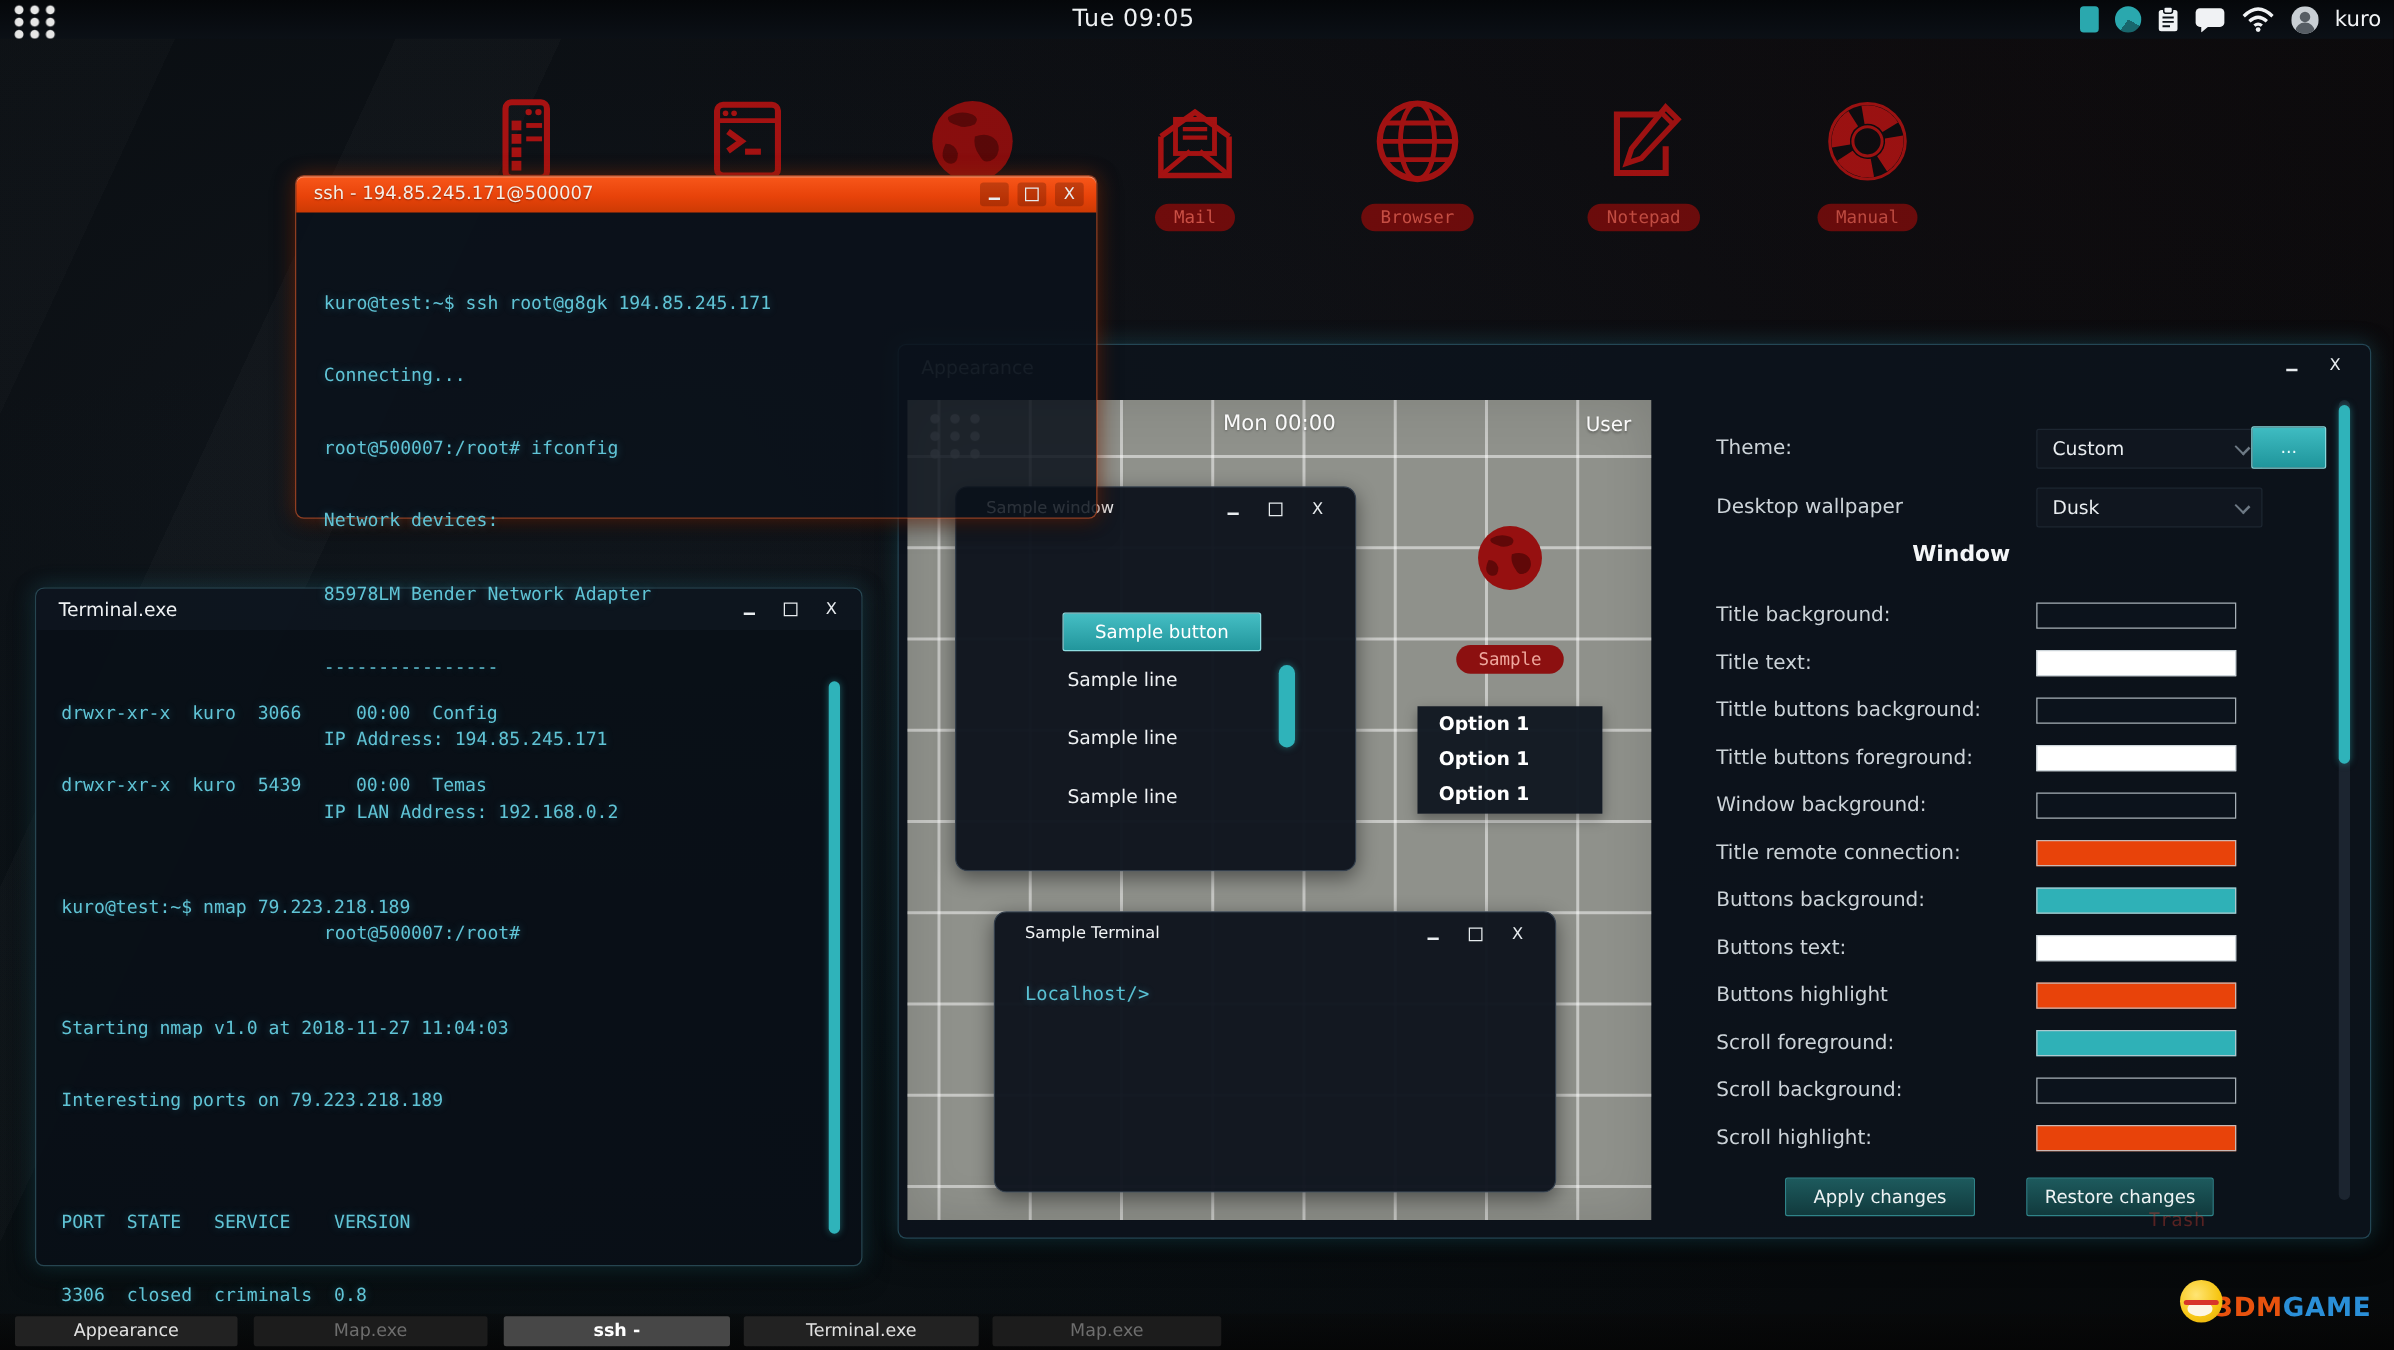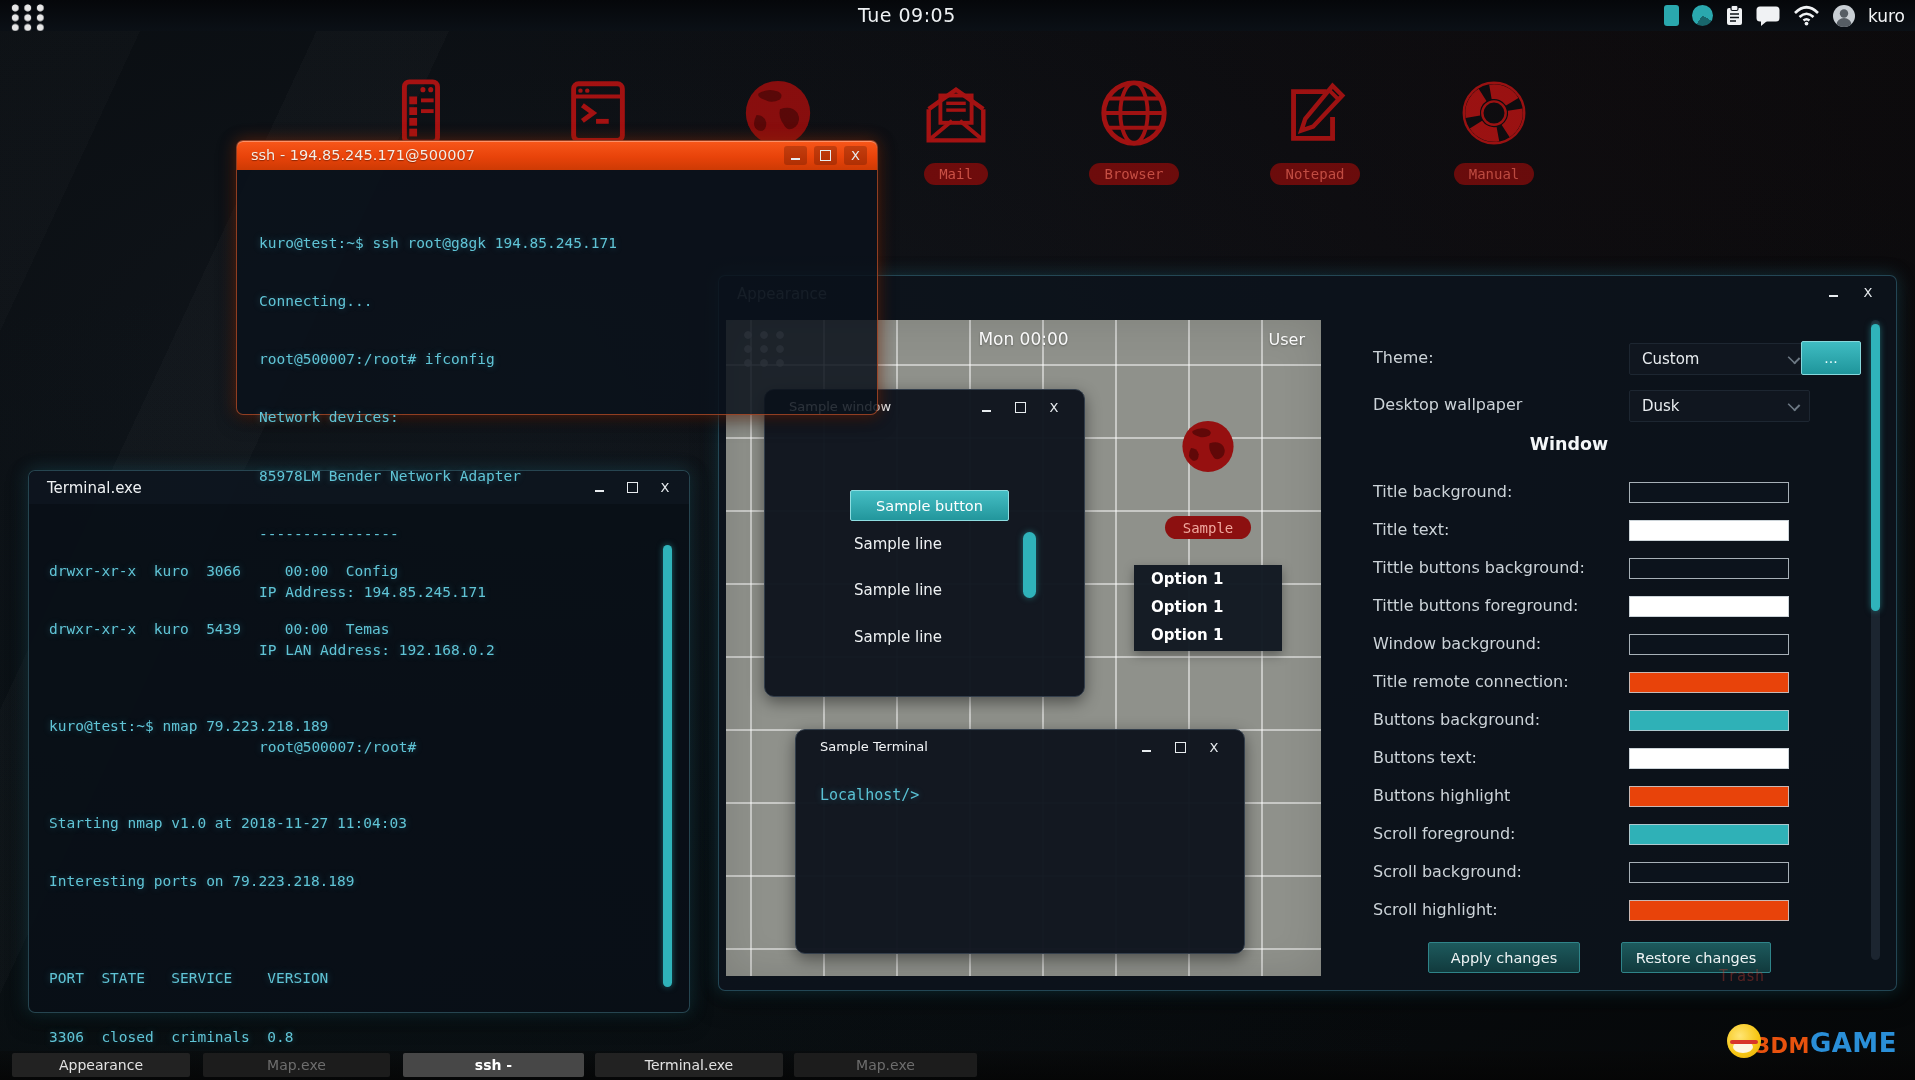--- a/index.html
+++ b/index.html
@@ -143,21 +143,21 @@
   .task-item.active{background:#474747;color:#ffffff;font-weight:bold;}
   
   .watermark{position:absolute;right:18px;bottom:22px;z-index:50;display:flex;align-items:flex-end;}
   .wm-chick{position:relative;width:34px;height:34px;margin-right:-6px;margin-bottom:0px;
      background:radial-gradient(circle at 38% 35%,#ffe574,#f6c513 60%,#e0a90c);border-radius:50%;}
   .wm-chick::after{content:"";position:absolute;left:6px;bottom:5px;width:20px;height:12px;
      background:#fdf6e2;border-radius:50%;}
   .wm-chick::before{content:"";position:absolute;left:3px;top:16px;width:28px;height:4px;
      background:#d8352a;border-radius:2px;z-index:1;}
   .wm-3dm{color:#e8520e;font-weight:bold;font-size:21px;letter-spacing:0.5px;}
-  .wm-game{color:#2a8fd8;font-weight:bold;font-size:26px;letter-spacing:0.5px;}
+  .wm-game{color:#2a8fd8;font-weight:bold;font-size:21px;letter-spacing:0.5px;}
 </style>
 </head>
 <body>
 
 <div class="screen">
 
   <div class="dicon" style="left:365px;">
     <svg width="78" height="78" viewBox="0 0 80 80">
       <rect x="24" y="6" width="34" height="62" rx="5" fill="none" stroke="#a81212" stroke-width="5"></rect>
       <circle cx="43" cy="14" r="2.6" fill="#a81212"></circle>

